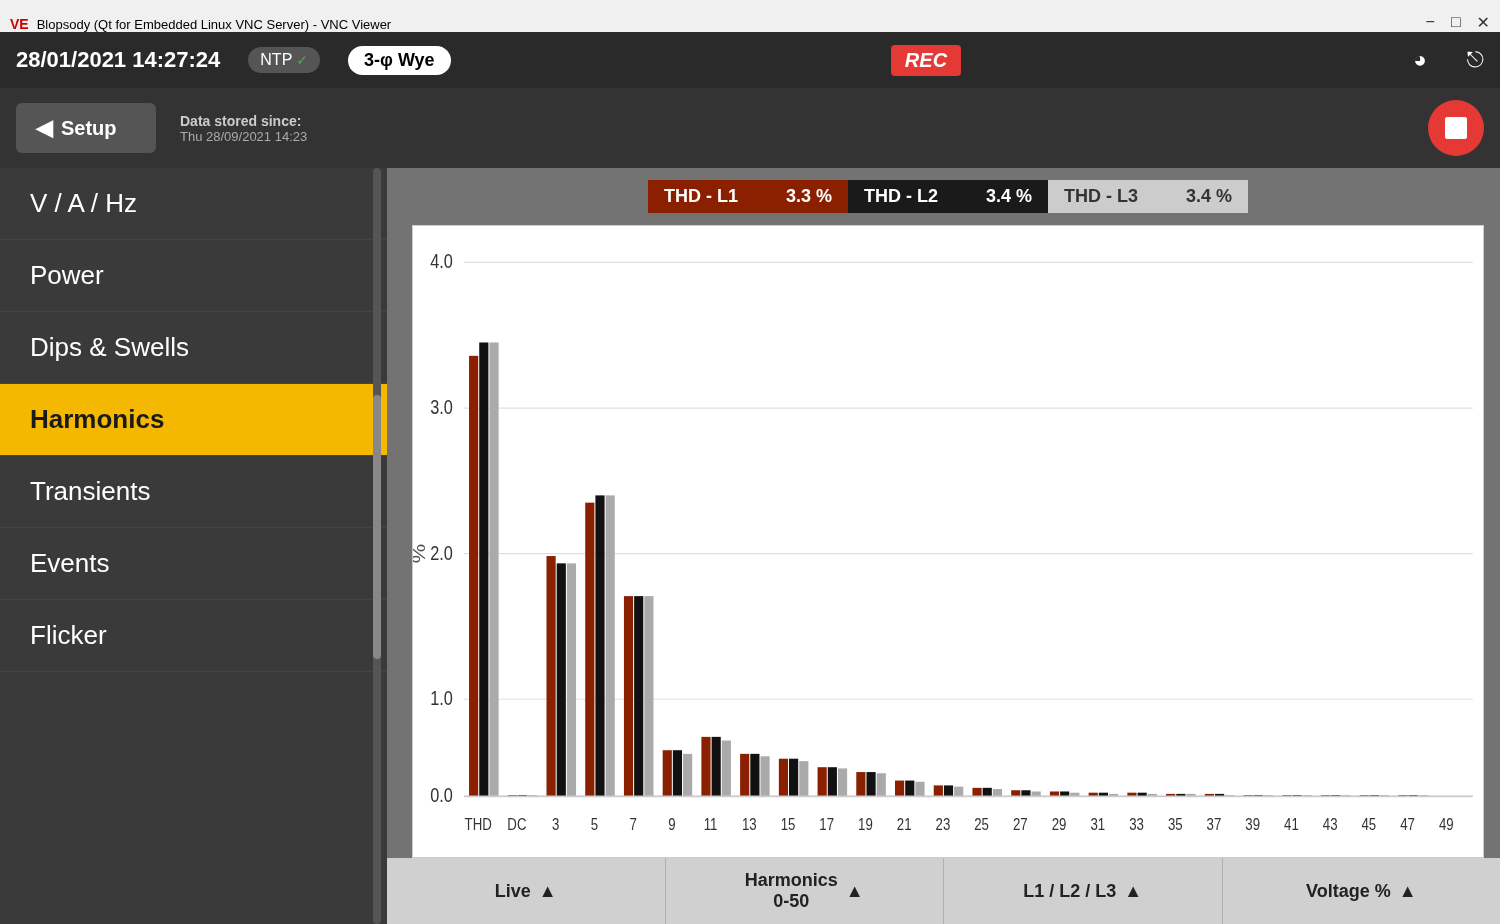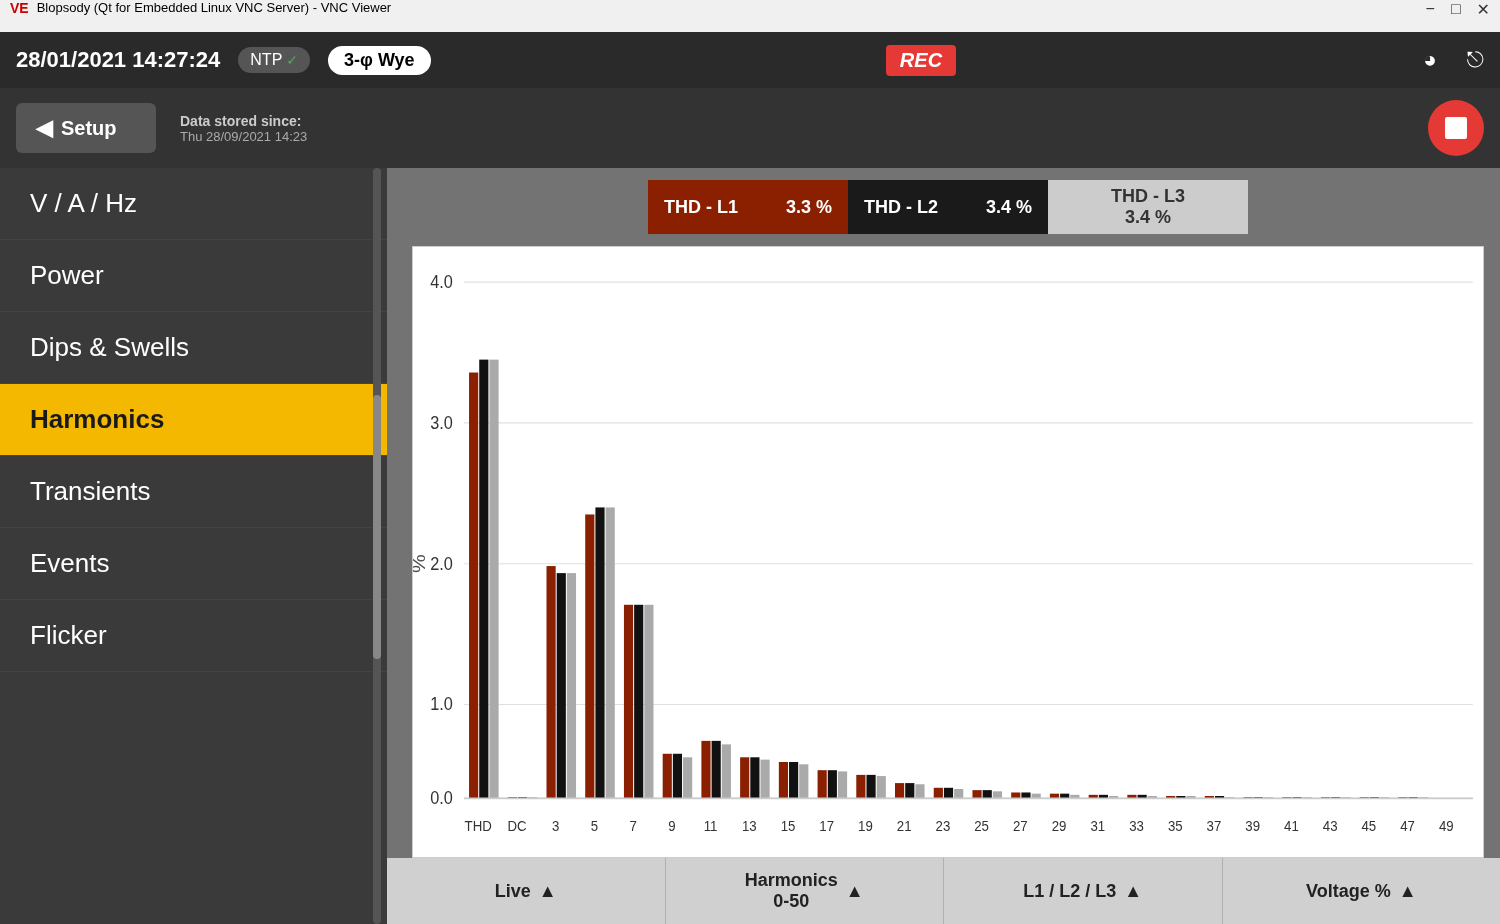--- a/index.html
+++ b/index.html
@@ -3,38 +3,38 @@
   <meta charset="utf-8">
   <style>
     * { margin: 0; padding: 0; box-sizing: border-box; }
     body { width: 1500px; height: 924px; overflow: hidden; background: #1a1a1a; font-family: 'Segoe UI', Arial, sans-serif; }
 
     
     #titlebar {
       background: #f0f0f0;
       height: 32px;
       display: flex;
-      align-items: flex-start;
+      align-items: flex-end;
       padding: 0 10px;
       font-size: 13px;
       color: #000;
     }
     #titlebar .vnc-icon { margin-right: 8px; color: #c00; font-weight: bold; font-size: 14px; }
     #titlebar .title-text { flex: 1; }
     #titlebar .win-controls { display: flex; gap: 16px; font-size: 16px; cursor: pointer; }
     #titlebar .win-controls span { color: #333; }
 
     
     #topbar {
       background: #2a2a2a;
       height: 56px;
       display: flex;
       align-items: center;
       padding: 0 16px;
-      gap: 18px;
+      gap: 28px;
       color: white;
     }
     .datetime { font-size: 22px; font-weight: bold; color: white; }
     .ntp-badge {
       background: #555;
       border-radius: 20px;
       padding: 4px 12px;
       font-size: 16px;
       color: white;
       display: flex;
@@ -187,21 +187,21 @@
       align-items: center;
       padding: 6px 16px;
       font-size: 18px;
       font-weight: bold;
       min-width: 200px;
     }
     .thd-badge .thd-label { flex: 1; }
     .thd-badge .thd-value { }
     .thd-l1 { background: #8B2000; color: white; }
     .thd-l2 { background: #1a1a1a; color: white; }
-    .thd-l3 { background: #ccc; color: #333; flex-direction: column; }
+    .thd-l3 { background: #ccc; color: #333; }
 
     
     .chart-container {
       flex: 1;
       position: relative;
       background: white;
       border: 1px solid #ccc;
     }
 
     

